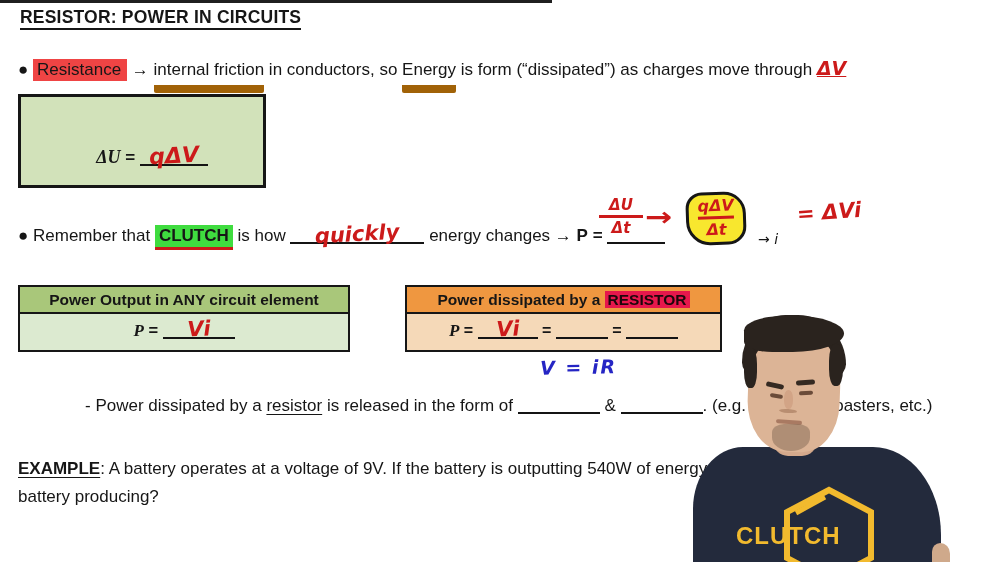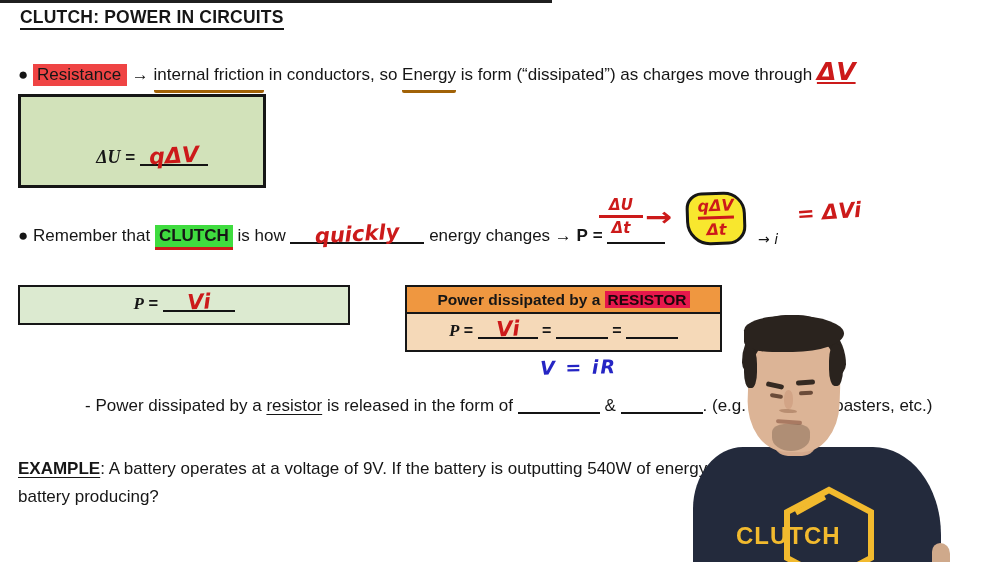--- a/index.html
+++ b/index.html
@@ -14,21 +14,21 @@
   
   .t17 { font-size:17px; }
   .t16 { font-size:16.5px; }
 
   
   .title { font-size:17.5px; font-weight:bold; border-bottom:2.2px solid #161616; padding-bottom:1px; letter-spacing:0.2px; }
 
   
   .hl-yellow { background:#ef4444; padding:1px 6px 2px 4px; }
   .hl-green  { background:#3fdc3f; padding:1px 4px 2px 4px; border-bottom:3.5px solid #cc1a1a; }
-  .rul { border-bottom:3px solid #a16207; padding-bottom:6px; border-radius:2px; }
+  .rul { border-bottom:8px solid #a16207; padding-bottom:6px; border-radius:2px; }
   .kul { text-decoration:underline; text-underline-offset:3px; }
   .hw-red { color:#cc1a1a; font-style:italic; font-weight:bold; font-family:"DejaVu Sans", sans-serif; }
   .hw-blue { color:#2525c4; font-style:italic; font-weight:bold; font-family:"DejaVu Sans", sans-serif; letter-spacing:2px; }
   .serif-math { font-family:"Liberation Serif", serif; font-style:italic; font-weight:bold; }
 
   
   .blank { display:inline-block; height:16px; border-bottom:2.6px solid #141414; vertical-align:-3px; position:relative; }
   .hw-ans { position:absolute; left:50%; bottom:-4px; transform:translateX(-50%) rotate(-3deg);
             color:#cc1a1a; font-style:italic; font-weight:bold; font-family:"DejaVu Sans", sans-serif;
             font-size:21px; white-space:nowrap; }
@@ -58,25 +58,25 @@
   .navy { background:#232a3c; }
 </style>
 </head>
 <body>
 
 <div class="page">
 
   <div class="abs" style="left:0; top:0; width:552px; height:3px; background:#1f1f1f;"></div>
 
   <div class="abs" style="left:20px; top:7px;">
-    <span class="title">CLUTCH: POWER IN CIRCUITS</span>
+    <span class="title">RESISTOR: POWER IN CIRCUITS</span>
   </div>
 
   <div class="abs nowrap t17" style="left:18px; top:57px;">
-    <span>● </span><span class="hl-yellow">Resistance</span><span> → </span><span class="rul">internal friction</span><span> in conductors, so </span><span class="rul">Energy</span><span> is form (“dissipated”) as charges move through </span><span class="hw-red" style="font-size:25px;text-decoration:underline;">ΔV</span>
+    <span>● </span><span class="hl-yellow">Resistance</span><span> → </span><span class="rul">internal friction</span><span> in conductors, so </span><span class="rul">Energy</span><span> is form (“dissipated”) as charges move through </span><span class="hw-red" style="font-size:19px;text-decoration:underline;">ΔV</span>
   </div>
 
   <div class="abs note-box" style="left:18px; top:94px; width:242px; height:88px;">
     <div class="abs nowrap" style="left:0; right:0; top:50px; text-align:center; font-size:17px;margin-left:20px;">
       <span class="serif-math" style="font-size:18px;">ΔU</span>
       <span class="b">=</span>
       <span class="blank" style="width:68px;"><span class="hw-ans" style="font-size:22px;">qΔV</span></span>
     </div>
   </div>
 
@@ -100,20 +100,21 @@
       <span class="bar"></span>
       <span>Δt</span>
     </span>
   </div>
 
   <div class="abs" style="left:758px; top:231px; font-size:14px; font-style:italic; font-family:'DejaVu Sans',sans-serif;">→ i</div>
 
   <div class="abs hw-red" style="left:797px; top:200px; font-size:21px; transform:rotate(-4deg);">= ΔVi</div>
 
   <div class="abs tbl" style="left:18px; top:285px; width:328px;">
+    <div class="tbl-header green-h">Power Output in ANY circuit element</div>
     <div class="tbl-body green-b nowrap">
       <span class="serif-math" style="font-size:17px;">P</span>
       <span class="b">=</span>
       <span class="blank" style="width:72px;"><span class="hw-ans">Vi</span></span>
     </div>
   </div>
 
   <div class="abs tbl" style="left:405px; top:285px; width:313px;">
     <div class="tbl-header orange-h nowrap">
       <span>Power dissipated by a </span><span class="hl-crimson">RESISTOR</span>

